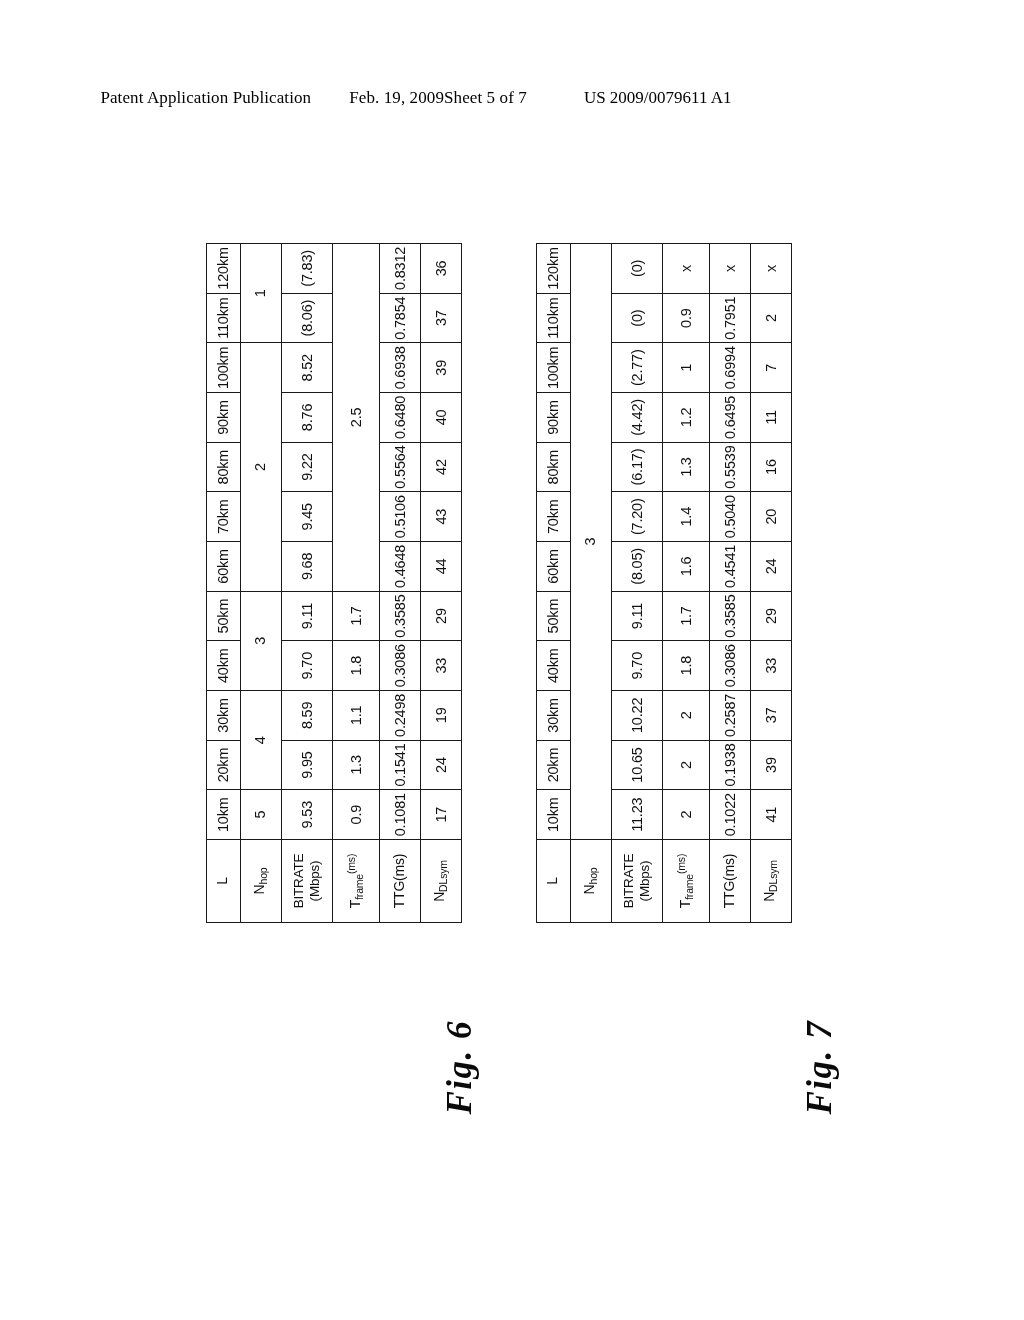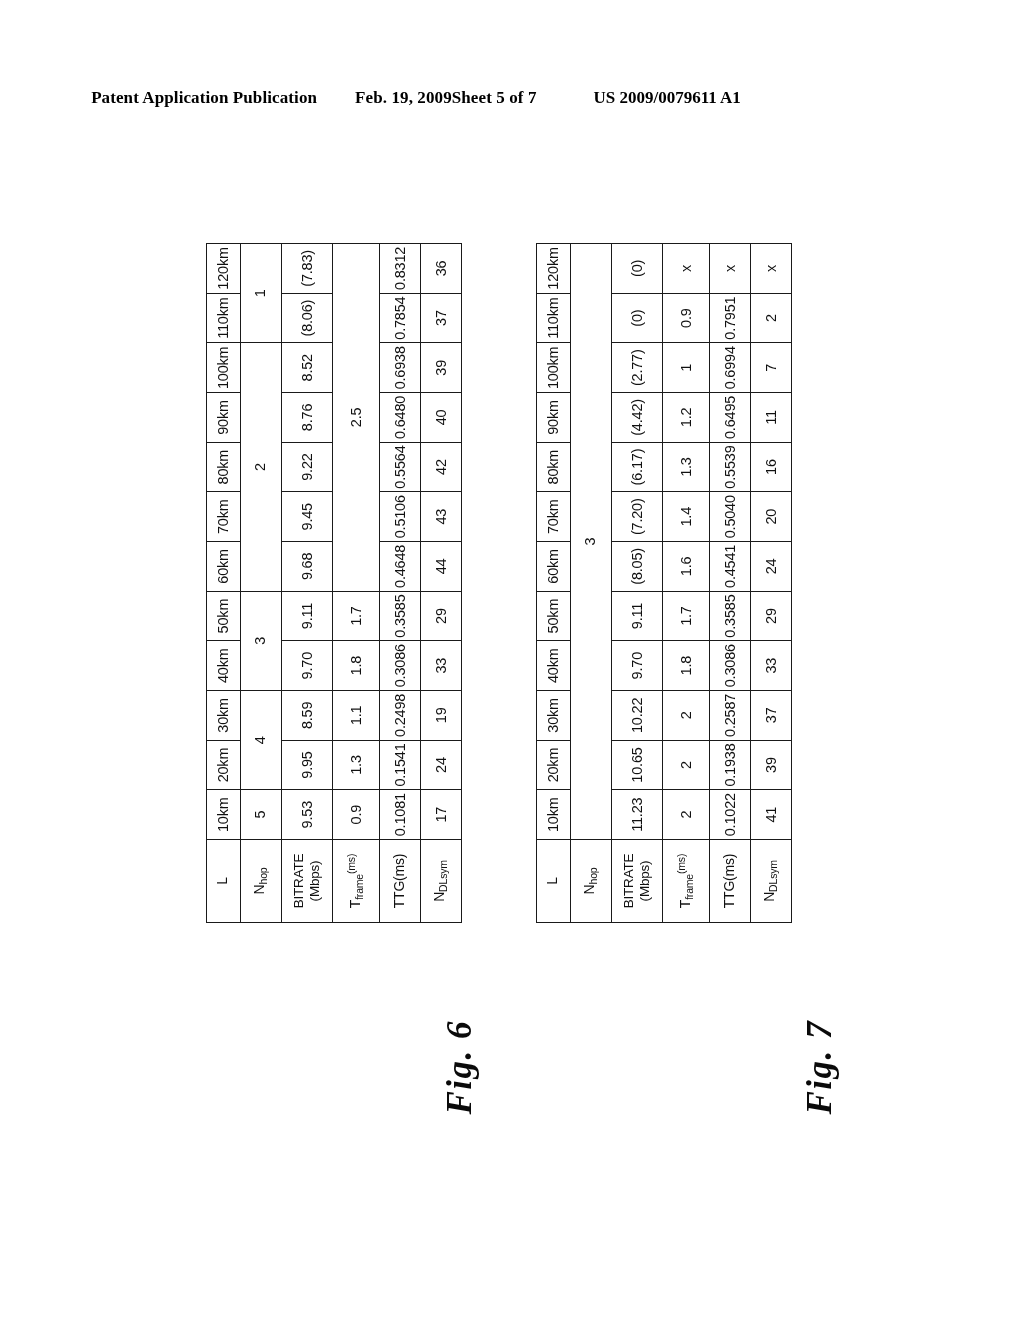--- a/index.html
+++ b/index.html
@@ -19,21 +19,21 @@
   
   .page-header {
     position: absolute;
     top: 88px;
     left: 0;
     width: 832px;
     display: flex;
     justify-content: center;
     align-items: baseline;
     font-family: "Liberation Serif", serif;
-    font-weight: bold;
+    font-weight: normal;
     font-size: 17px;
     letter-spacing: 0.1px;
     white-space: nowrap;
   }
   .page-header .hdr-pub { margin-right: 38px; }
   .page-header .hdr-date { }
   .page-header .hdr-sheet { margin-right: 57px; }
   .page-header .hdr-num { letter-spacing: 0px; }
 
   

